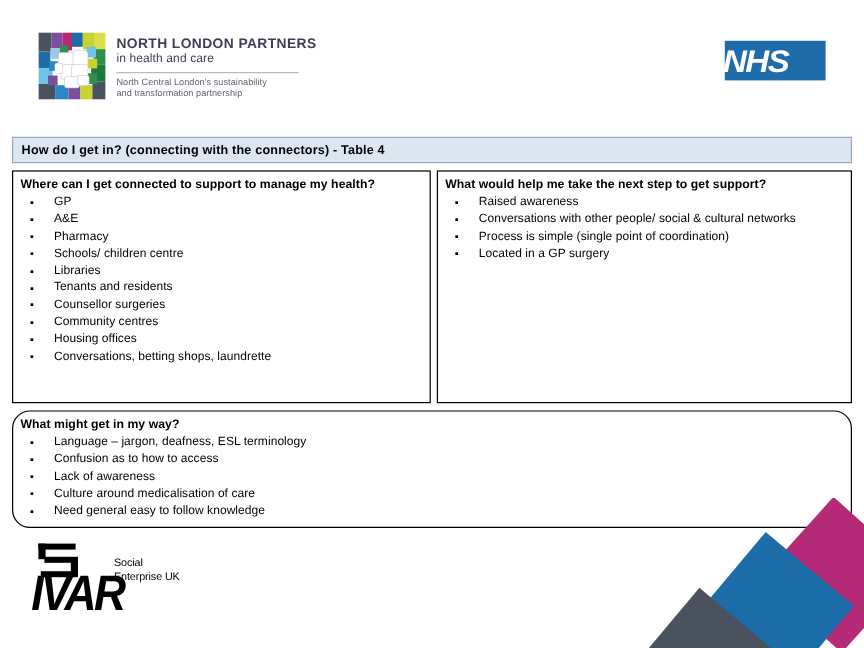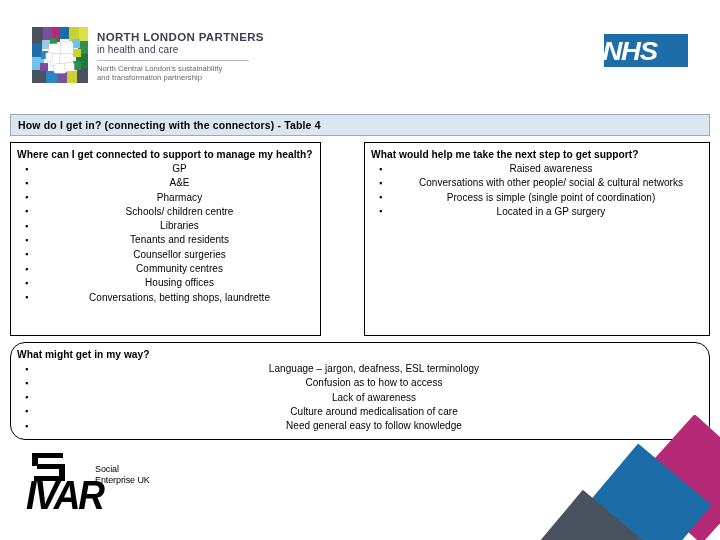--- a/index.html
+++ b/index.html
@@ -118,21 +118,21 @@
   
   .panel {
     position: absolute;
     border: 1px solid #000000;
     box-sizing: border-box;
     background: #ffffff;
     padding: 5px 6px 4px 6px;
   }
   #panel-where {
     left: 10px; top: 142px;
-    width: 311px; height: 194px;
+    width: 349px; height: 194px;
   }
   #panel-next {
     left: 364px; top: 142px;
     width: 346px; height: 194px;
   }
   #panel-barriers {
     left: 10px; top: 342px;
     width: 700px; height: 98px; border-radius: 15px;
   }
 
@@ -141,21 +141,20 @@
     font-weight: bold;
     letter-spacing: 0.05px;
     line-height: 13px;
     margin-bottom: 1px;
     white-space: nowrap;
   }
   .bullet-list {
     list-style: none;
     margin: 0;
     padding: 0;
-    text-align: center;
   }
   .bullet-list li {
     position: relative;
     padding-left: 28px;
     font-size: 10px;
     line-height: 14.3px;
     letter-spacing: 0.05px;
     white-space: nowrap;
   }
   .bullet-list li::before {

